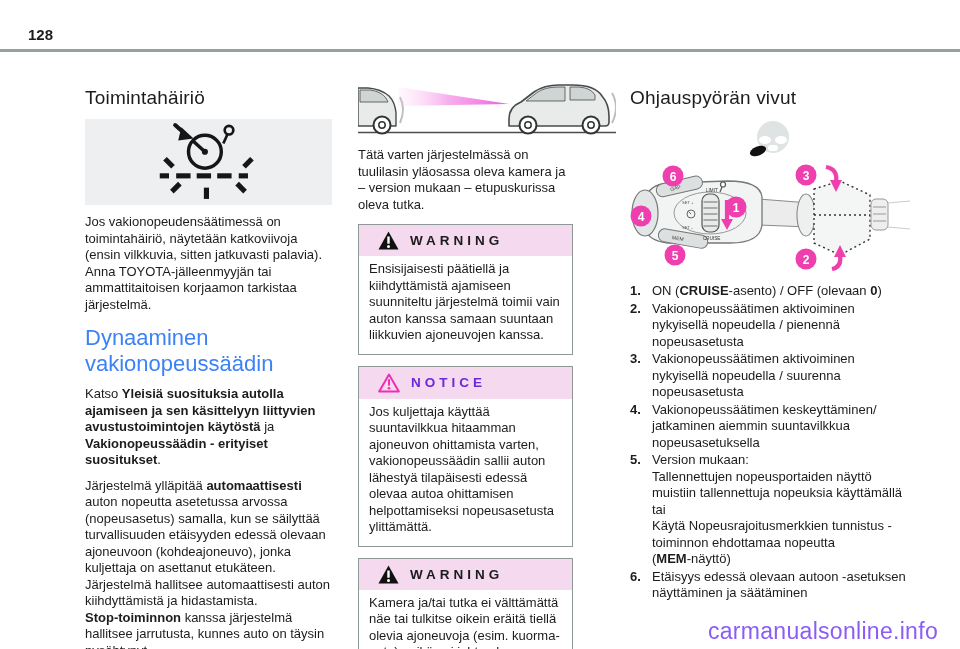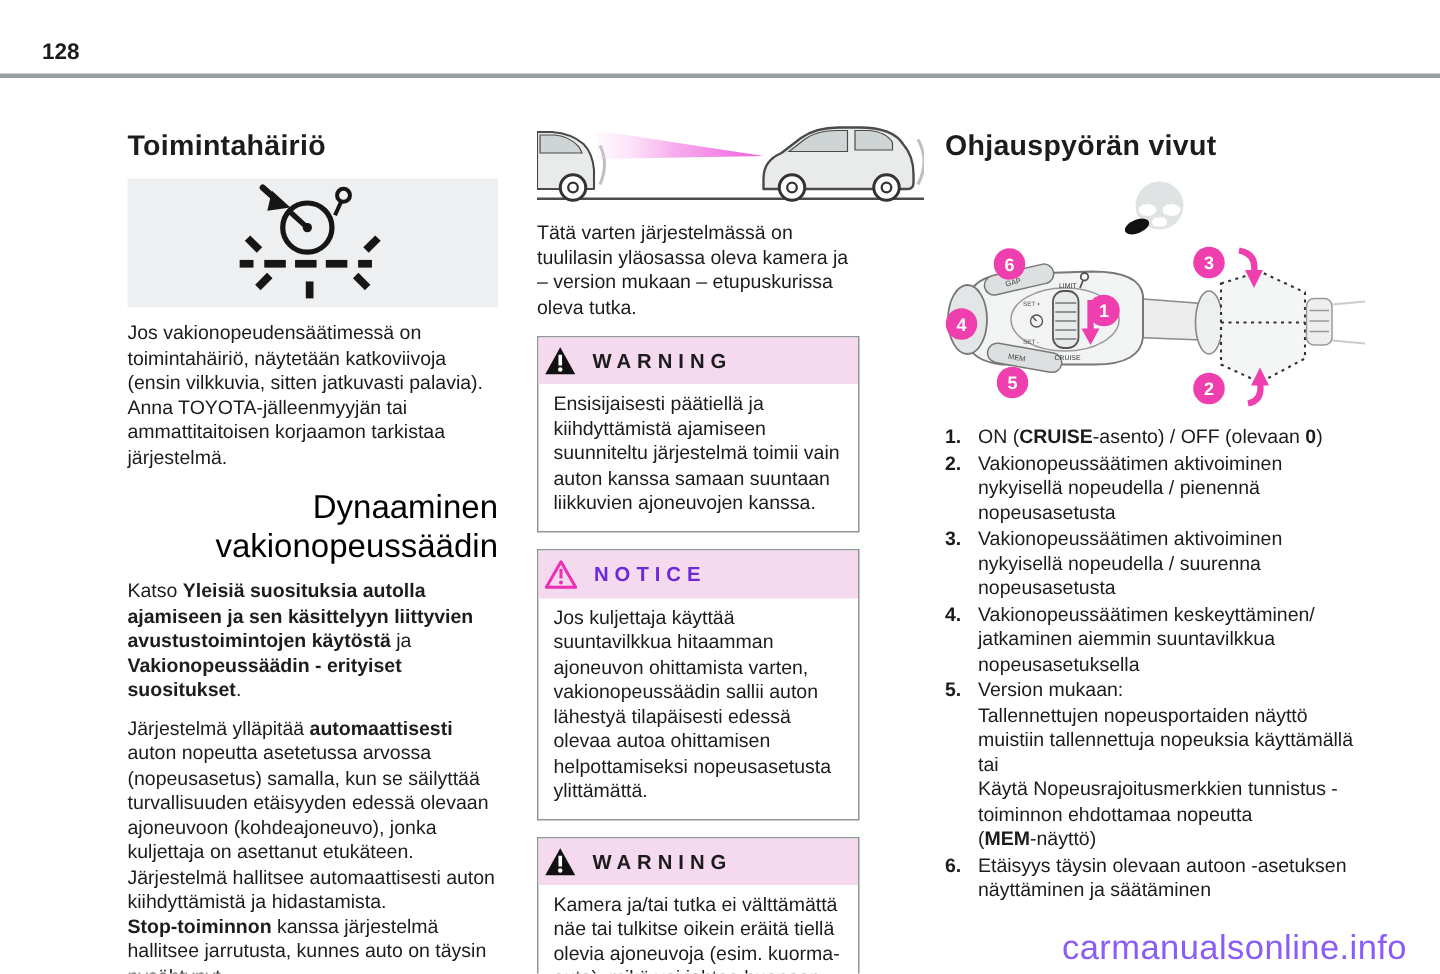--- a/index.html
+++ b/index.html
@@ -7,28 +7,28 @@
     width:960px;height:649px;position:relative;overflow:hidden;
     background:#ffffff;color:#1c1c1c;
     font-family:"Liberation Sans", sans-serif;
   }
   .pagenum{position:absolute;left:28px;top:26px;font-size:15px;font-weight:bold;}
   .toprule{position:absolute;left:0;top:49px;width:960px;height:3px;background:#97a0a0;}
   .col{position:absolute;top:75px;}
   .col1{left:85px;width:247px;}
   .col2{left:358px;width:215px;}
   .col3{left:630px;width:283px;}
-  .h-main{font-size:19px;font-weight:bold;margin:12px 0 10px;letter-spacing:0.2px;}
-  .h-sub{font-size:22px;font-weight:400;color:#000000;line-height:26px;margin:12px 0 8px;text-align:right;}
+  .h-main{font-size:19px;font-weight:normal;margin:12px 0 10px;letter-spacing:0.2px;}
+  .h-sub{font-size:22px;font-weight:400;color:#3b82f6;line-height:26px;margin:12px 0 8px;}
   .iconbox{background:#edeff0;height:86px;display:flex;align-items:center;justify-content:center;}
   .para{font-size:13px;line-height:16.5px;margin:9px 0;white-space:pre-line;}
   .b{font-weight:bold;}
   .carfig{display:block;margin:0 0 2px 0;}
   .alertbox{border:1.5px solid #8f9797;margin-top:11px;background:#fff;}
-  .alerthead{background:#f4d9ef;display:flex;align-items:center;gap:11px;padding:6px 4px;}
+  .alerthead{background:#f4d9ef;display:flex;align-items:center;gap:11px;padding:6px 19px;}
   .alerthead .ttl{font-weight:bold;font-size:13.5px;letter-spacing:4px;}
   .alertbox.notice .ttl{color:#6d28d9;}
   .alertbody{padding:5px 10px 10px;font-size:13px;line-height:16.5px;white-space:pre-line;}
   .wheelicon{display:flex;justify-content:center;margin:2px 0 0 0;}
   .stalkfig{display:block;margin:2px 0 0 0;}
   .list{margin-top:8px;}
   .li{display:flex;font-size:13px;line-height:16.5px;margin-bottom:1px;}
   .li .n{width:22px;flex:none;font-weight:bold;}
   .li .txt{flex:1;white-space:pre-line;}
   .watermark{position:absolute;right:22px;bottom:4px;font-size:23px;color:#8b5cf6;letter-spacing:0.3px;}
@@ -268,18 +268,18 @@
     <div class="li">
       <span class="n">5.</span>
       <span class="txt"><span>Version mukaan:
 Tallennettujen nopeusportaiden näyttö muistiin tallennettuja nopeuksia käyttämällä
 tai
 Käytä Nopeusrajoitusmerkkien tunnistus -toiminnon ehdottamaa nopeutta
 (</span><span class="b">MEM</span><span>-näyttö)</span></span>
     </div>
     <div class="li">
       <span class="n">6.</span>
-      <span class="txt"><span>Etäisyys täysin olevaan autoon -asetuksen näyttäminen ja säätäminen</span></span>
+      <span class="txt"><span>Etäisyys edessä olevaan autoon -asetuksen näyttäminen ja säätäminen</span></span>
     </div>
   </div>
 </div>
 
 <div class="watermark">carmanualsonline.info</div>
 
 </body></html>

